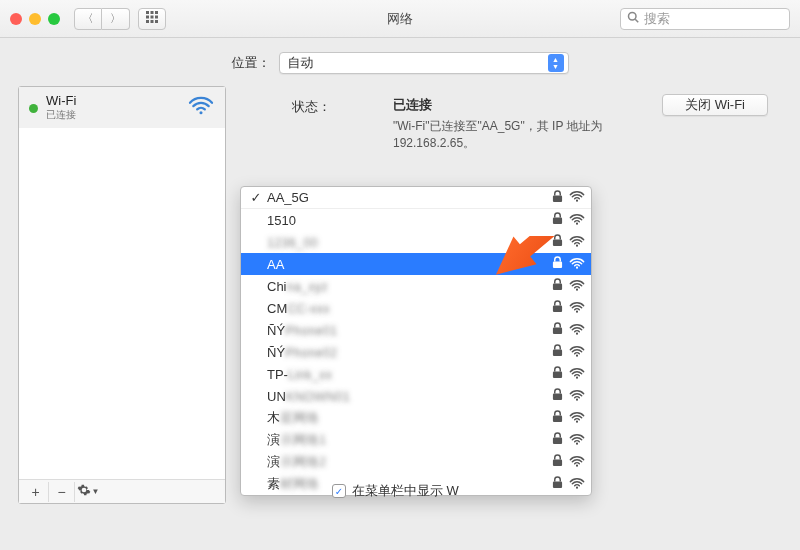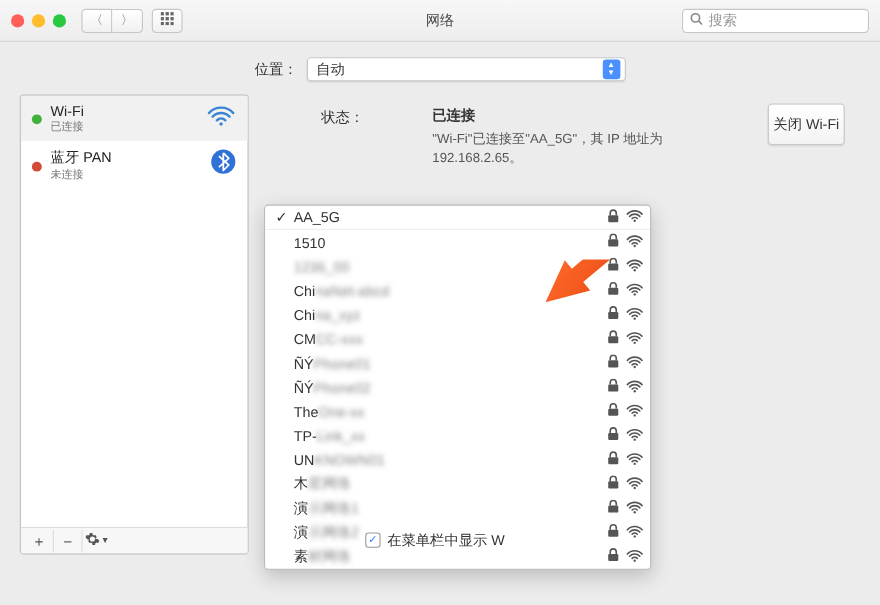--- a/index.html
+++ b/index.html
@@ -146,25 +146,25 @@
     width: 143px;
     text-align: center;
     padding-top: 2px;
   }
   .status-body { flex: 1; }
   .status-val { font-weight: 600; }
   .status-sub { font-size: 12px; color: #555; margin-top: 4px; max-width: 280px; }
   .wifi-off-btn {
     position: absolute;
     right: 14px; top: 8px;
-    height: 38px;
+    height: 22px;
     border: 1px solid #c6c6c6;
     border-radius: 4px;
     background: linear-gradient(#fff,#f3f3f3);
-    padding: 0 4px;
+    padding: 0 22px;
     display: flex; align-items: center; justify-content: center;
     font-size: 13px;
     box-shadow: 0 1px 1px rgba(0,0,0,.06);
   }
   .name-row { margin-top: 34px; align-items: flex-start; }
   .name-label-box {
     border: 2px solid #e02020;
     padding: 0 4px;
     display: inline-block;
     line-height: 20px;
@@ -295,33 +295,20 @@
         </div>
         <span class="srv-icon" style="color:#3a84d6">
           <svg width="28" height="22" viewBox="0 0 24 20" fill="none" stroke="#3a84d6" stroke-width="2" stroke-linecap="round">
             <path d="M2 8 C7 2 17 2 22 8"></path>
               <path d="M5 11 C9 7 15 7 19 11"></path>
               <path d="M8.5 14 C10.5 12 13.5 12 15.5 14"></path>
               <circle cx="12" cy="17" r="1.4" fill="#3a84d6" stroke="none"></circle>
           </svg>
         </span>
       </div>
-      <div class="srv">
-        <span class="dot red"></span>
-        <div class="srv-main">
-          <div class="srv-name">蓝牙 PAN</div>
-          <div class="srv-sub">未连接</div>
-        </div>
-        <span class="srv-icon">
-          <svg width="24" height="24" viewBox="0 0 24 24">
-            <circle cx="12" cy="12" r="11" fill="#2f71d6"></circle>
-            <path d="M12 4 L12 20 L17 15 L8 7 M12 4 L17 9 L8 17" stroke="#fff" stroke-width="1.6" fill="none" stroke-linejoin="round"></path>
-          </svg>
-        </span>
-      </div>
     </div>
     <div class="sidebar-foot">
       <div class="foot-btn">
           <span>+</span>
         </div>
       <div class="foot-btn">
           <span>−</span>
         </div>
       <div class="foot-btn">
         <span>
@@ -389,22 +376,22 @@
                     <path d="M3 6 V4 a3 3 0 0 1 6 0 V6" fill="none" stroke="currentColor" stroke-width="1.6"></path>
                   </svg></span>
                 <span class="wifi"><svg width="16" height="14" viewBox="0 0 24 20" fill="none" stroke="currentColor" stroke-width="2.2" stroke-linecap="round">
                     <path d="M2 8 C7 2 17 2 22 8"></path>
                     <path d="M5 11 C9 7 15 7 19 11"></path>
                     <path d="M8.5 14 C10.5 12 13.5 12 15.5 14"></path>
                     <circle cx="12" cy="17" r="1.6" fill="currentColor" stroke="none"></circle>
                   </svg></span>
               </span>
             </div>
-            <div class="dd-item">
-              <span>Chi<span class="blur-txt">naNet-abcd</span></span>
+            <div class="dd-item sel">
+              <span>AA</span>
               <span class="dd-right">
                 <span class="lock"><svg width="11" height="13" viewBox="0 0 12 14" fill="currentColor">
                     <rect x="1" y="6" width="10" height="7" rx="1.2"></rect>
                     <path d="M3 6 V4 a3 3 0 0 1 6 0 V6" fill="none" stroke="currentColor" stroke-width="1.6"></path>
                   </svg></span>
                 <span class="wifi"><svg width="16" height="14" viewBox="0 0 24 20" fill="none" stroke="currentColor" stroke-width="2.2" stroke-linecap="round">
                     <path d="M2 8 C7 2 17 2 22 8"></path>
                     <path d="M5 11 C9 7 15 7 19 11"></path>
                     <path d="M8.5 14 C10.5 12 13.5 12 15.5 14"></path>
                     <circle cx="12" cy="17" r="1.6" fill="currentColor" stroke="none"></circle>
@@ -451,35 +438,20 @@
                 <span class="wifi"><svg width="16" height="14" viewBox="0 0 24 20" fill="none" stroke="currentColor" stroke-width="2.2" stroke-linecap="round">
                     <path d="M2 8 C7 2 17 2 22 8"></path>
                     <path d="M5 11 C9 7 15 7 19 11"></path>
                     <path d="M8.5 14 C10.5 12 13.5 12 15.5 14"></path>
                     <circle cx="12" cy="17" r="1.6" fill="currentColor" stroke="none"></circle>
                   </svg></span>
               </span>
             </div>
             <div class="dd-item">
               <span>ÑÝ<span class="blur-txt">Phone02</span></span>
-              <span class="dd-right">
-                <span class="lock"><svg width="11" height="13" viewBox="0 0 12 14" fill="currentColor">
-                    <rect x="1" y="6" width="10" height="7" rx="1.2"></rect>
-                    <path d="M3 6 V4 a3 3 0 0 1 6 0 V6" fill="none" stroke="currentColor" stroke-width="1.6"></path>
-                  </svg></span>
-                <span class="wifi"><svg width="16" height="14" viewBox="0 0 24 20" fill="none" stroke="currentColor" stroke-width="2.2" stroke-linecap="round">
-                    <path d="M2 8 C7 2 17 2 22 8"></path>
-                    <path d="M5 11 C9 7 15 7 19 11"></path>
-                    <path d="M8.5 14 C10.5 12 13.5 12 15.5 14"></path>
-                    <circle cx="12" cy="17" r="1.6" fill="currentColor" stroke="none"></circle>
-                  </svg></span>
-              </span>
-            </div>
-            <div class="dd-item">
-              <span>The<span class="blur-txt">One-xx</span></span>
               <span class="dd-right">
                 <span class="lock"><svg width="11" height="13" viewBox="0 0 12 14" fill="currentColor">
                     <rect x="1" y="6" width="10" height="7" rx="1.2"></rect>
                     <path d="M3 6 V4 a3 3 0 0 1 6 0 V6" fill="none" stroke="currentColor" stroke-width="1.6"></path>
                   </svg></span>
                 <span class="wifi"><svg width="16" height="14" viewBox="0 0 24 20" fill="none" stroke="currentColor" stroke-width="2.2" stroke-linecap="round">
                     <path d="M2 8 C7 2 17 2 22 8"></path>
                     <path d="M5 11 C9 7 15 7 19 11"></path>
                     <path d="M8.5 14 C10.5 12 13.5 12 15.5 14"></path>
                     <circle cx="12" cy="17" r="1.6" fill="currentColor" stroke="none"></circle>

